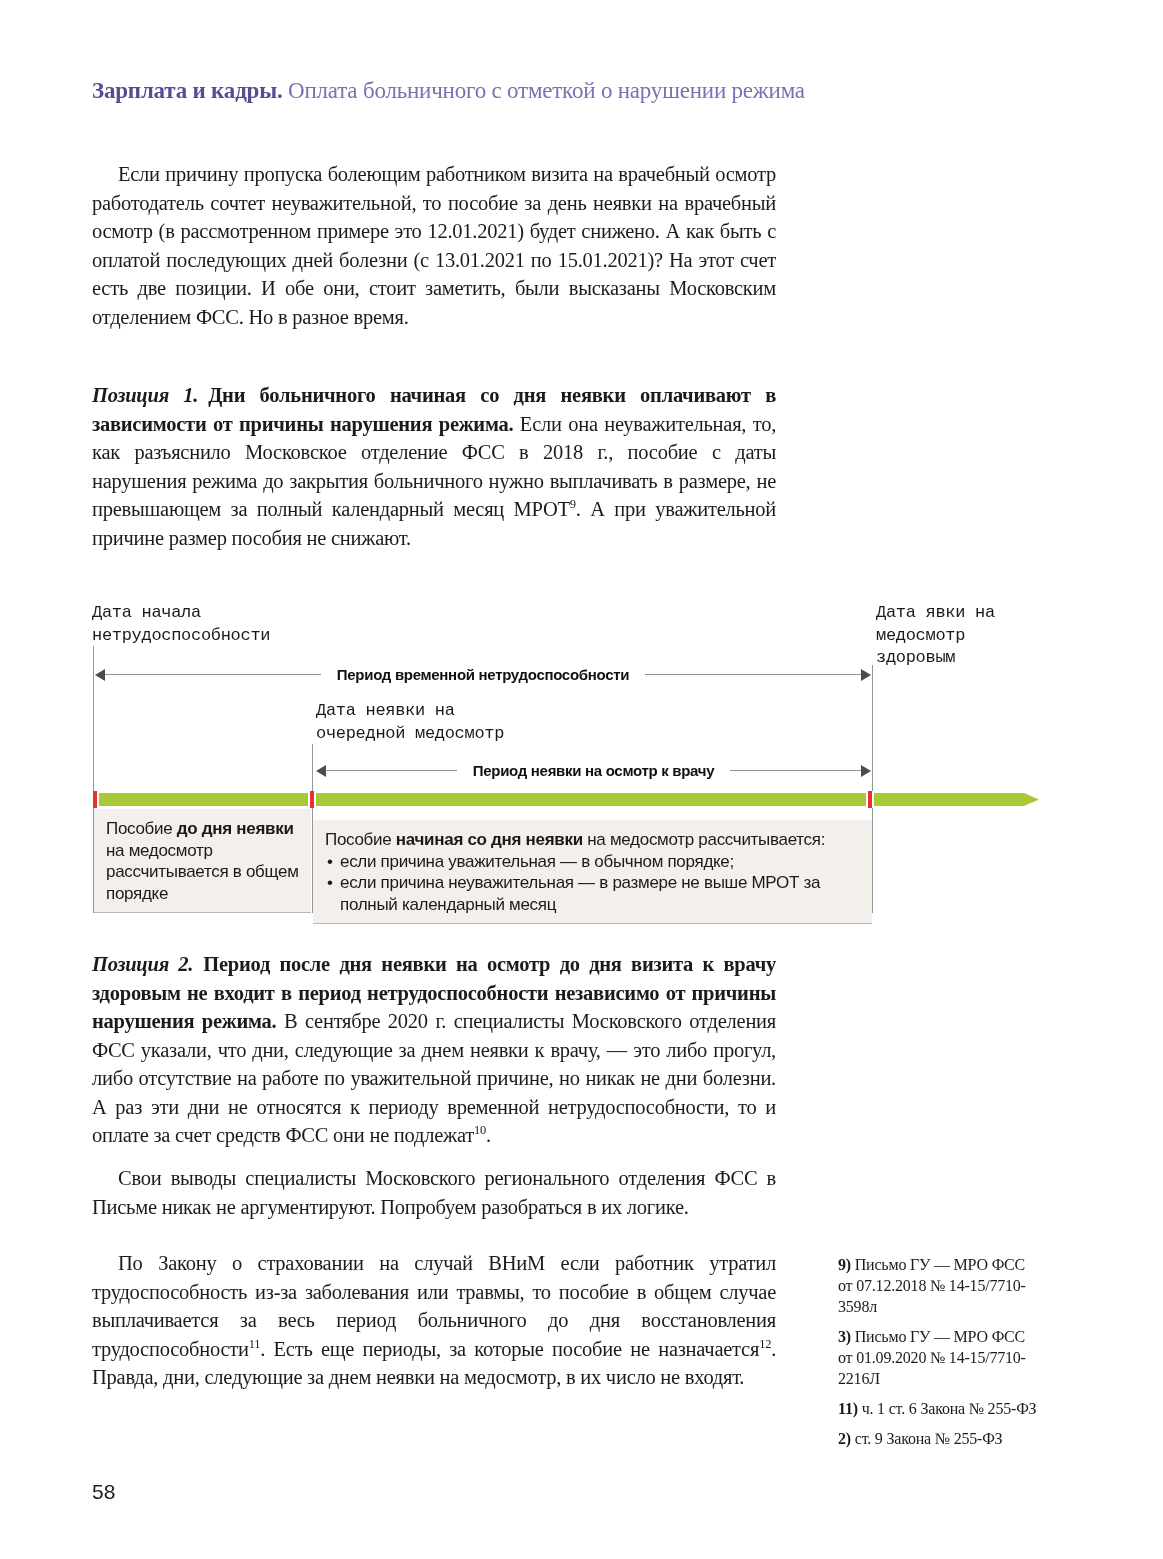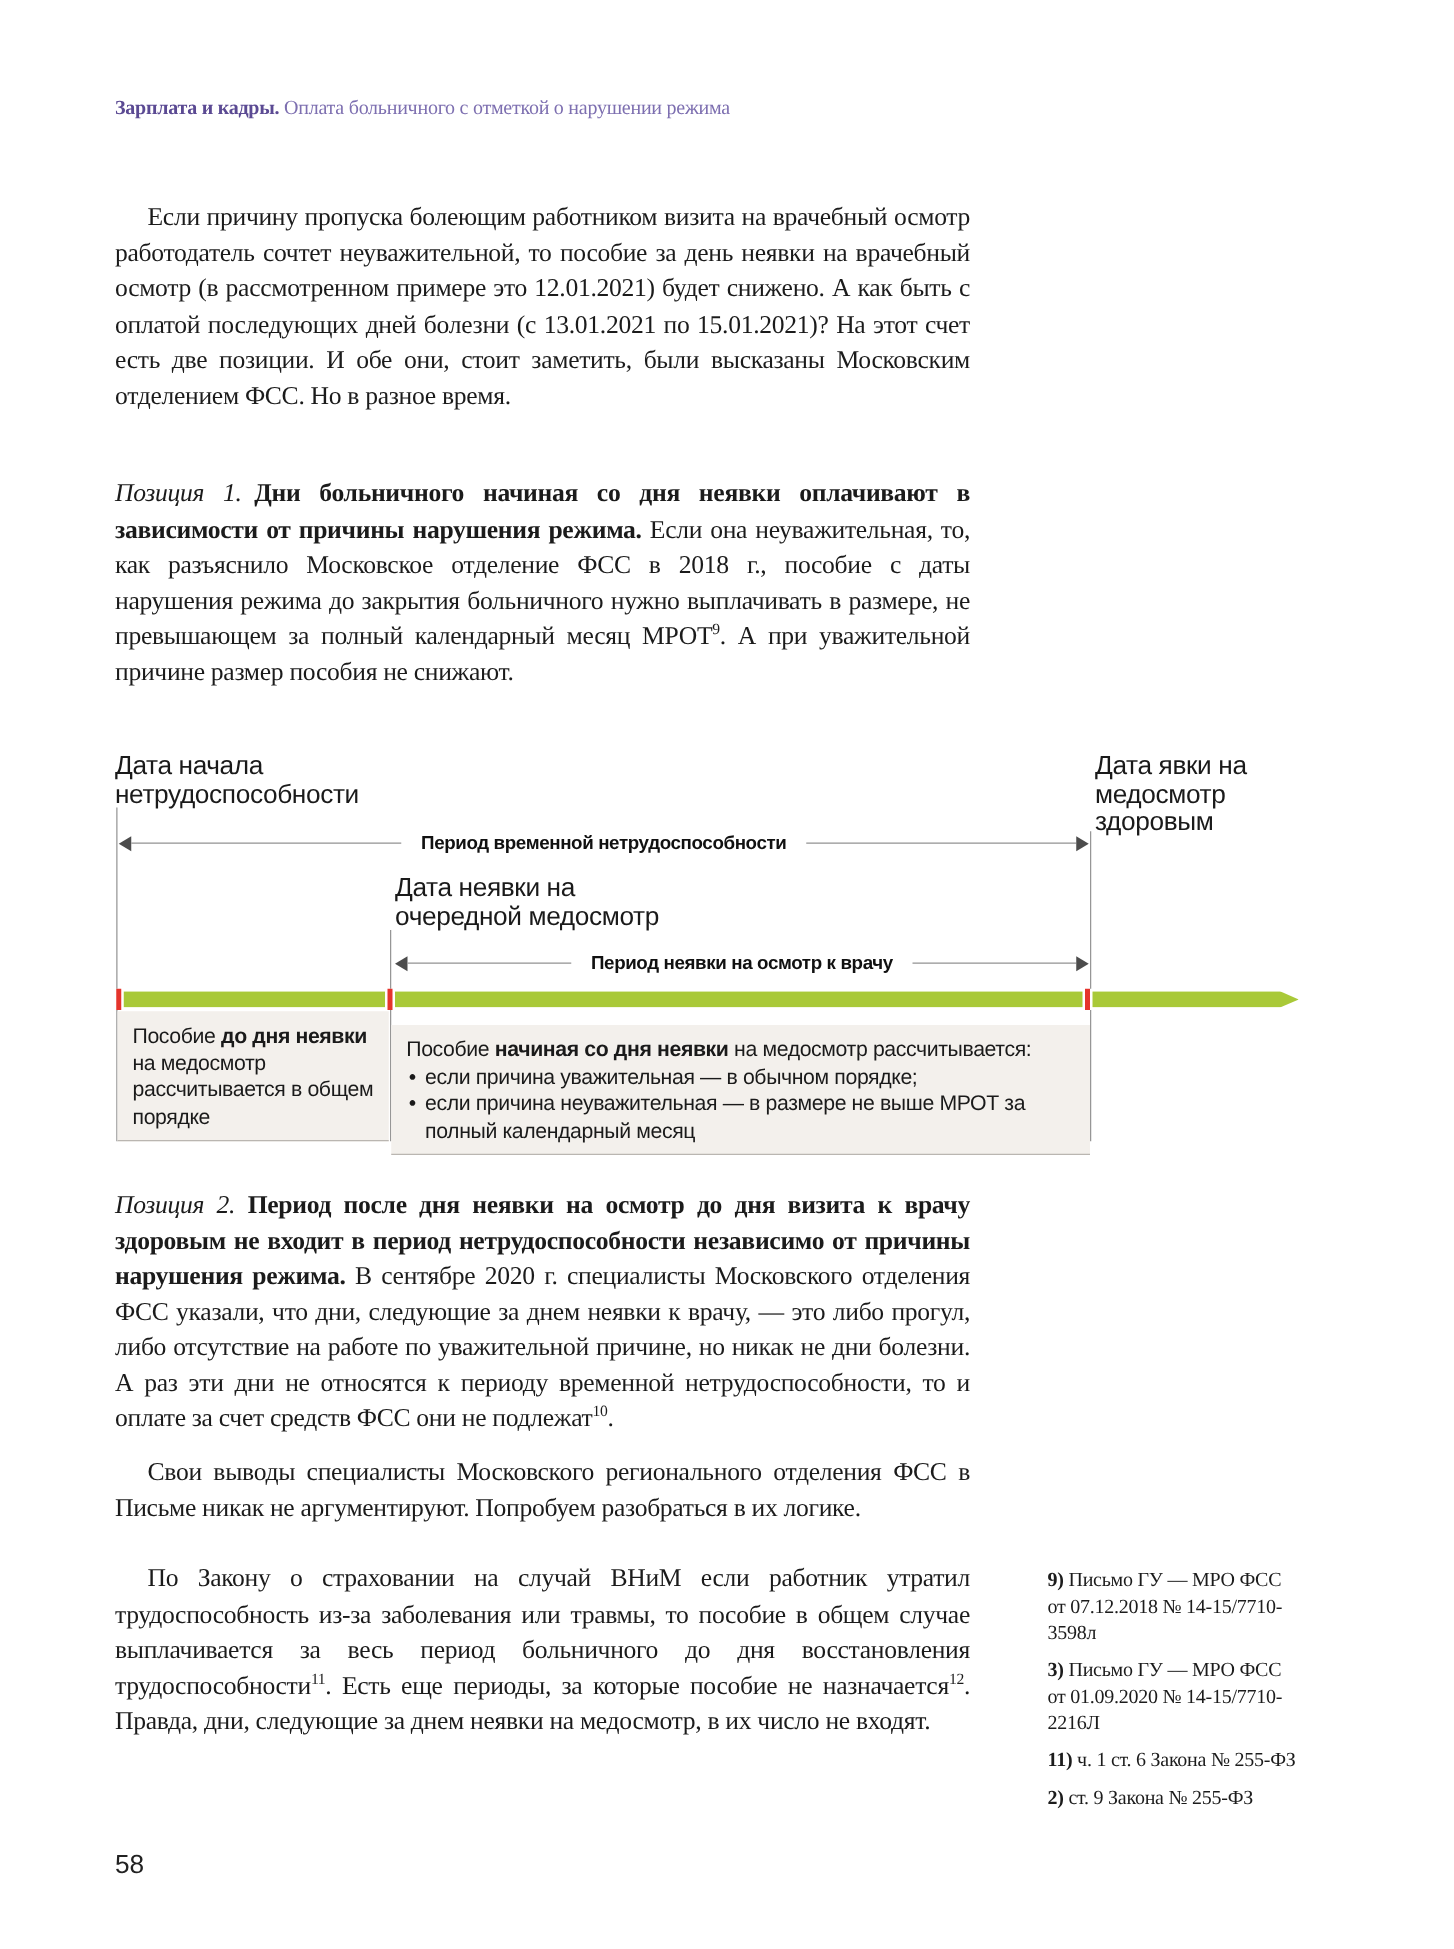--- a/index.html
+++ b/index.html
@@ -5,39 +5,39 @@
   html,body{margin:0;padding:0;background:#ffffff;}
   .page{
     position:relative;
     width:1163px;height:1559px;
     background:#ffffff;
     font-family:"Liberation Serif", serif;
     color:#1b1b1b;
     overflow:hidden;
   }
   
-  .header{position:absolute;left:92px;top:78px;font-size:16px;letter-spacing:-0.2px;white-space:nowrap;}
+  .header{position:absolute;left:92px;top:78px;font-size:23px;letter-spacing:-0.2px;white-space:nowrap;}
   .header .section{font-weight:bold;color:var(--purple-dark,#5b4a93);}
   .header .article{color:var(--purple-light,#7d6fb0);}
   
   .para{
     position:absolute;left:92px;width:684px;
     font-size:20.5px;line-height:28.5px;
     text-align:justify;letter-spacing:-0.25px;
     margin:0;
   }
   .indent{text-indent:26px;}
-  .pos-label{font-weight:normal;font-style:italic;padding-right:10px;}
+  .pos-label{font-weight:bold;font-style:italic;padding-right:10px;}
   .para b{font-weight:bold;}
   sup{font-size:12.5px;line-height:0;}
   
   .dg-label{
     position:absolute;
-    font-family:Liberation Sans, sans-serif;
-    font-size:21px;line-height:22.5px;color:#1a1a1a;
+    font-family:Liberation Mono, monospace;
+    font-size:17px;line-height:22.5px;color:#1a1a1a;
     letter-spacing:-0.3px;
   }
   .vline{position:absolute;width:1px;background:#969696;}
   .dg-arrow{position:absolute;display:flex;align-items:center;}
   .ah{width:0;height:0;border-top:6px solid transparent;border-bottom:6px solid transparent;flex:0 0 auto;}
   .ah.left{border-right:10px solid #4c4c4c;}
   .ah.right{border-left:10px solid #4c4c4c;}
   .aline{flex:1 1 auto;height:1px;background:#929292;}
   .alabel{
     flex:0 0 auto;

